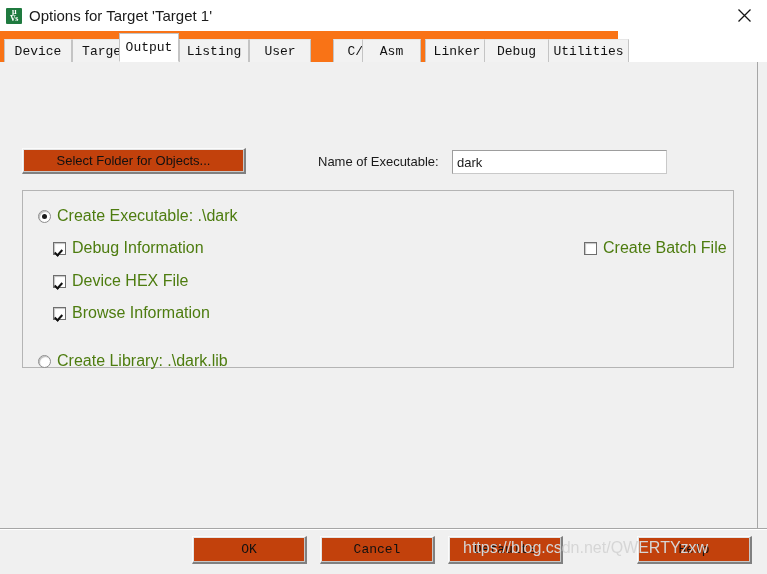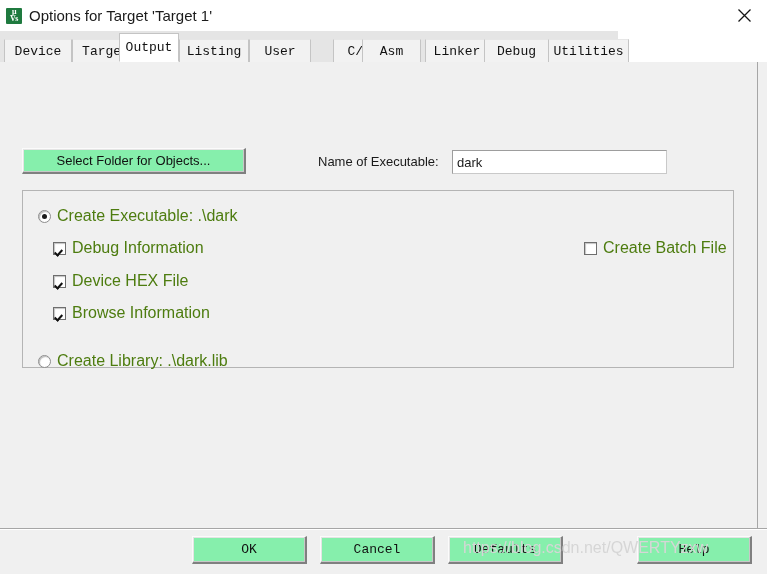--- a/index.html
+++ b/index.html
@@ -66,21 +66,21 @@
     justify-content: center;
     cursor: pointer;
   }
   .titlebar-close svg { display: block; }
 
   
   .tabstrip {
     position: absolute;
     left: 0; top: 31px;
     width: 618px; height: 31px;
-    background: #e5e5e5;
+    background: #f97316;
     border-bottom: 1px solid #d9d9d9;
   }
   .tab {
     position: absolute;
     bottom: 0;
     height: 23px;
     background: #f2f2f2;
     border-left: 1px solid #c4c4c4;
     border-right: 1px solid #c4c4c4;
     border-top: 1px solid #e6e6e6;
@@ -113,21 +113,21 @@
   }
   .panel-right-edge {
     position: absolute;
     left: 757px; top: 0;
     width: 1px; height: 466px;
     background: #a6a6a6;
   }
 
   .btn {
     box-sizing: border-box;
-    background: #86efac;
+    background: #c2410c;
     border-top: 1px solid #fbfbfb;
     border-left: 1px solid #fbfbfb;
     border-right: 2px solid #808080;
     border-bottom: 2px solid #808080;
     box-shadow: inset -1px -1px 0 #c8c8c8, inset 1px 1px 0 #e4e4e4;
     display: flex;
     align-items: center;
     justify-content: center;
     cursor: pointer;
     color: #111111;

